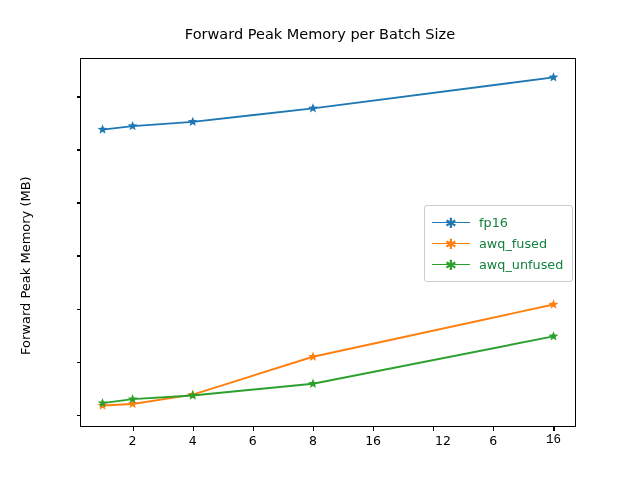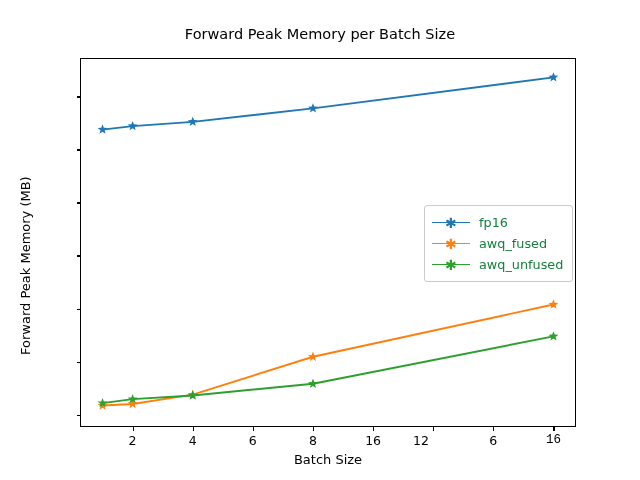--- a/index.html
+++ b/index.html
@@ -116,21 +116,20 @@
   svg.series-layer { position: absolute; left: 0; top: 0; overflow: visible; }
 </style>
 </head>
 <body>
 
 <div id="figure">
 
   <div id="chart-title">Forward Peak Memory per Batch Size</div>
 
   <div id="ylabel">Forward Peak Memory (MB)</div>
-  <div id="xlabel">Batch Size</div>
 
   <div id="ytick-labels">
       <div class="ytick-mark" style="top: 414.541px;"></div>
       <div class="ytick-mark" style="top: 361.524px;"></div>
       <div class="ytick-mark" style="top: 308.506px;"></div>
       <div class="ytick-mark" style="top: 255.489px;"></div>
       <div class="ytick-mark" style="top: 202.472px;"></div>
       <div class="ytick-mark" style="top: 149.455px;"></div>
       <div class="ytick-mark" style="top: 96.4375px;"></div>
     </div>
@@ -138,21 +137,21 @@
       <div class="xtick-label" style="left: 132.606px;">2</div>
       <div class="xtick-mark" style="left: 132.606px;"></div>
       <div class="xtick-label" style="left: 192.727px;">4</div>
       <div class="xtick-mark" style="left: 192.727px;"></div>
       <div class="xtick-label" style="left: 252.848px;">6</div>
       <div class="xtick-mark" style="left: 252.848px;"></div>
       <div class="xtick-label" style="left: 312.97px;">8</div>
       <div class="xtick-mark" style="left: 312.97px;"></div>
       <div class="xtick-label" style="left: 373.091px;">16</div>
       <div class="xtick-mark" style="left: 373.091px;"></div>
-      <div class="xtick-label" style="left: 421px;">12</div>
+      <div class="xtick-label" style="left: 443px;">12</div>
       <div class="xtick-mark" style="left: 433.212px;"></div>
       <div class="xtick-label" style="left: 493.333px;">6</div>
       <div class="xtick-mark" style="left: 493.333px;"></div>
       <div class="xtick-label" style="left: 553.455px; font-family: Liberation Mono, monospace;">16</div>
       <div class="xtick-mark" style="left: 553.455px;"></div>
     </div>
 
   <div id="plot-frame"></div>
 
   <div id="plot-area">

